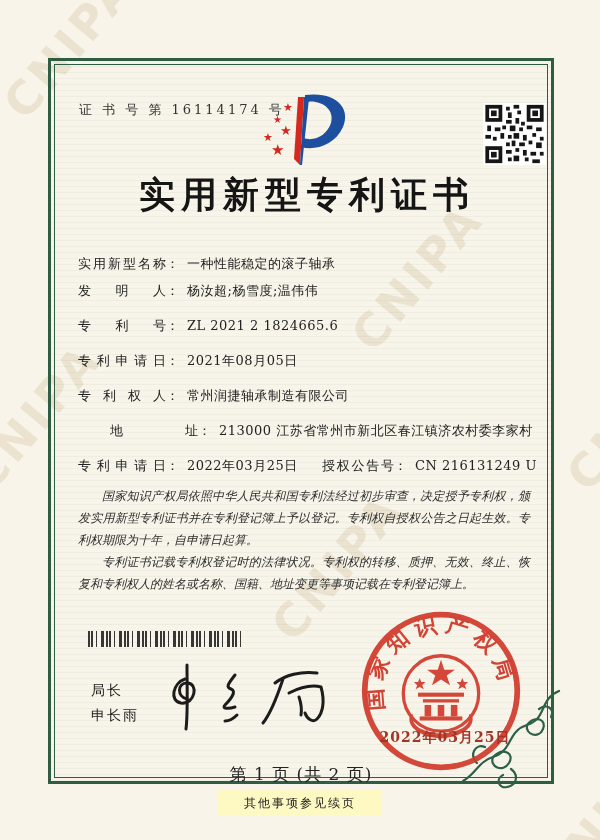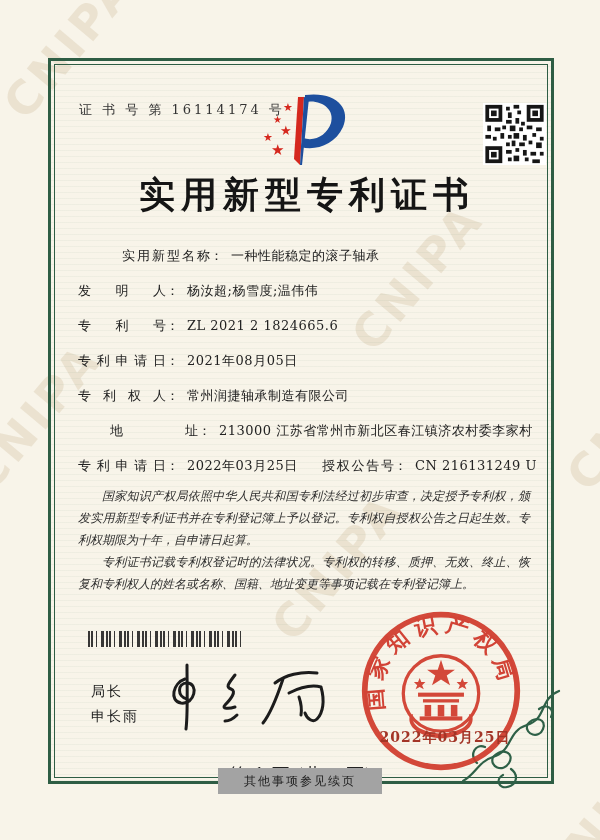--- a/index.html
+++ b/index.html
@@ -65,34 +65,34 @@
   }
   .paras p { text-indent:2em; }
   
   .barcode {
     position:absolute; left:37px; top:570px; width:154px; height:16px;
     background:
       repeating-linear-gradient(90deg,#1d1d1d 0 2px,transparent 2px 3px,#1d1d1d 3px 5px,transparent 5px 8px,#1d1d1d 8px 9px,transparent 9px 13px,#1d1d1d 13px 16px,transparent 16px 18px);
     opacity:0.88;
   }
   
-  .signer { position:absolute; left:40px; top:618px; font-family:Liberation Serif, serif; font-size:14px; color:#1d1d1d; line-height:25px; letter-spacing:2px; }
+  .signer { position:absolute; left:40px; top:618px; font-family:Liberation Mono, monospace; font-size:14px; color:#1d1d1d; line-height:25px; letter-spacing:2px; }
   .signature-svg { position:absolute; left:100px; top:596px; width:190px; height:80px; }
   
   .seal { position:absolute; left:308px; top:548px; width:164px; height:164px; opacity:0.92; }
   .seal-date {
     position:absolute; left:318px; top:668px; width:152px;
     font-size:14px; font-weight:bold; color:#a33527; letter-spacing:1px;
     text-align:center; white-space:nowrap;
   }
   
   .page-num { position:absolute; left:0; top:702px; width:100%; text-align:center; font-size:17px; color:#222; letter-spacing:1px; }
   .below-note {
-    position:absolute; left:218px; top:768px; width:164px; height:26px;
-    background:#a3a3a3; text-align:center; line-height:26px;
+    position:absolute; left:218px; top:790px; width:164px; height:26px;
+    background:#fef9c3; text-align:center; line-height:26px;
     font-size:12px; color:#222; letter-spacing:2px;
   }
 </style>
 </head>
 <body>
 
 <div class="wm" style="left:-18px; top:18px;">CNIPA</div>
 <div class="wm" style="left:-52px; top:390px;">CNIPA</div>
 <div class="wm" style="left:330px; top:250px;">CNIPA</div>
 <div class="wm" style="left:545px; top:390px;">CNIPA</div>
@@ -173,21 +173,21 @@
         <rect x="16" y="28" width="3" height="3"></rect>
         <rect x="22" y="29" width="2" height="2"></rect>
         <rect x="26" y="30" width="4" height="2"></rect>
         <rect x="30" y="26" width="2" height="2"></rect>
     </g>
   </svg>
 
   <div class="title">实用新型专利证书</div>
 
   <div class="fields">
-    <div class="frow" style="top:0;margin-left:44px;">
+    <div class="frow" style="top:8px;">
       <span class="flabel">实用新型名称</span><span class="fcolon">：</span><span class="fvalue">一种性能稳定的滚子轴承</span>
     </div>
     <div class="frow" style="top:35px;">
       <span class="flabel">发明人</span><span class="fcolon">：</span><span class="fvalue">杨汝超;杨雪度;温伟伟</span>
     </div>
     <div class="frow" style="top:70px;">
       <span class="flabel">专利号</span><span class="fcolon">：</span><span class="fvalue">ZL 2021 2 1824665.6</span>
     </div>
     <div class="frow" style="top:105px;">
       <span class="flabel">专利申请日</span><span class="fcolon">：</span><span class="fvalue">2021年08月05日</span>

